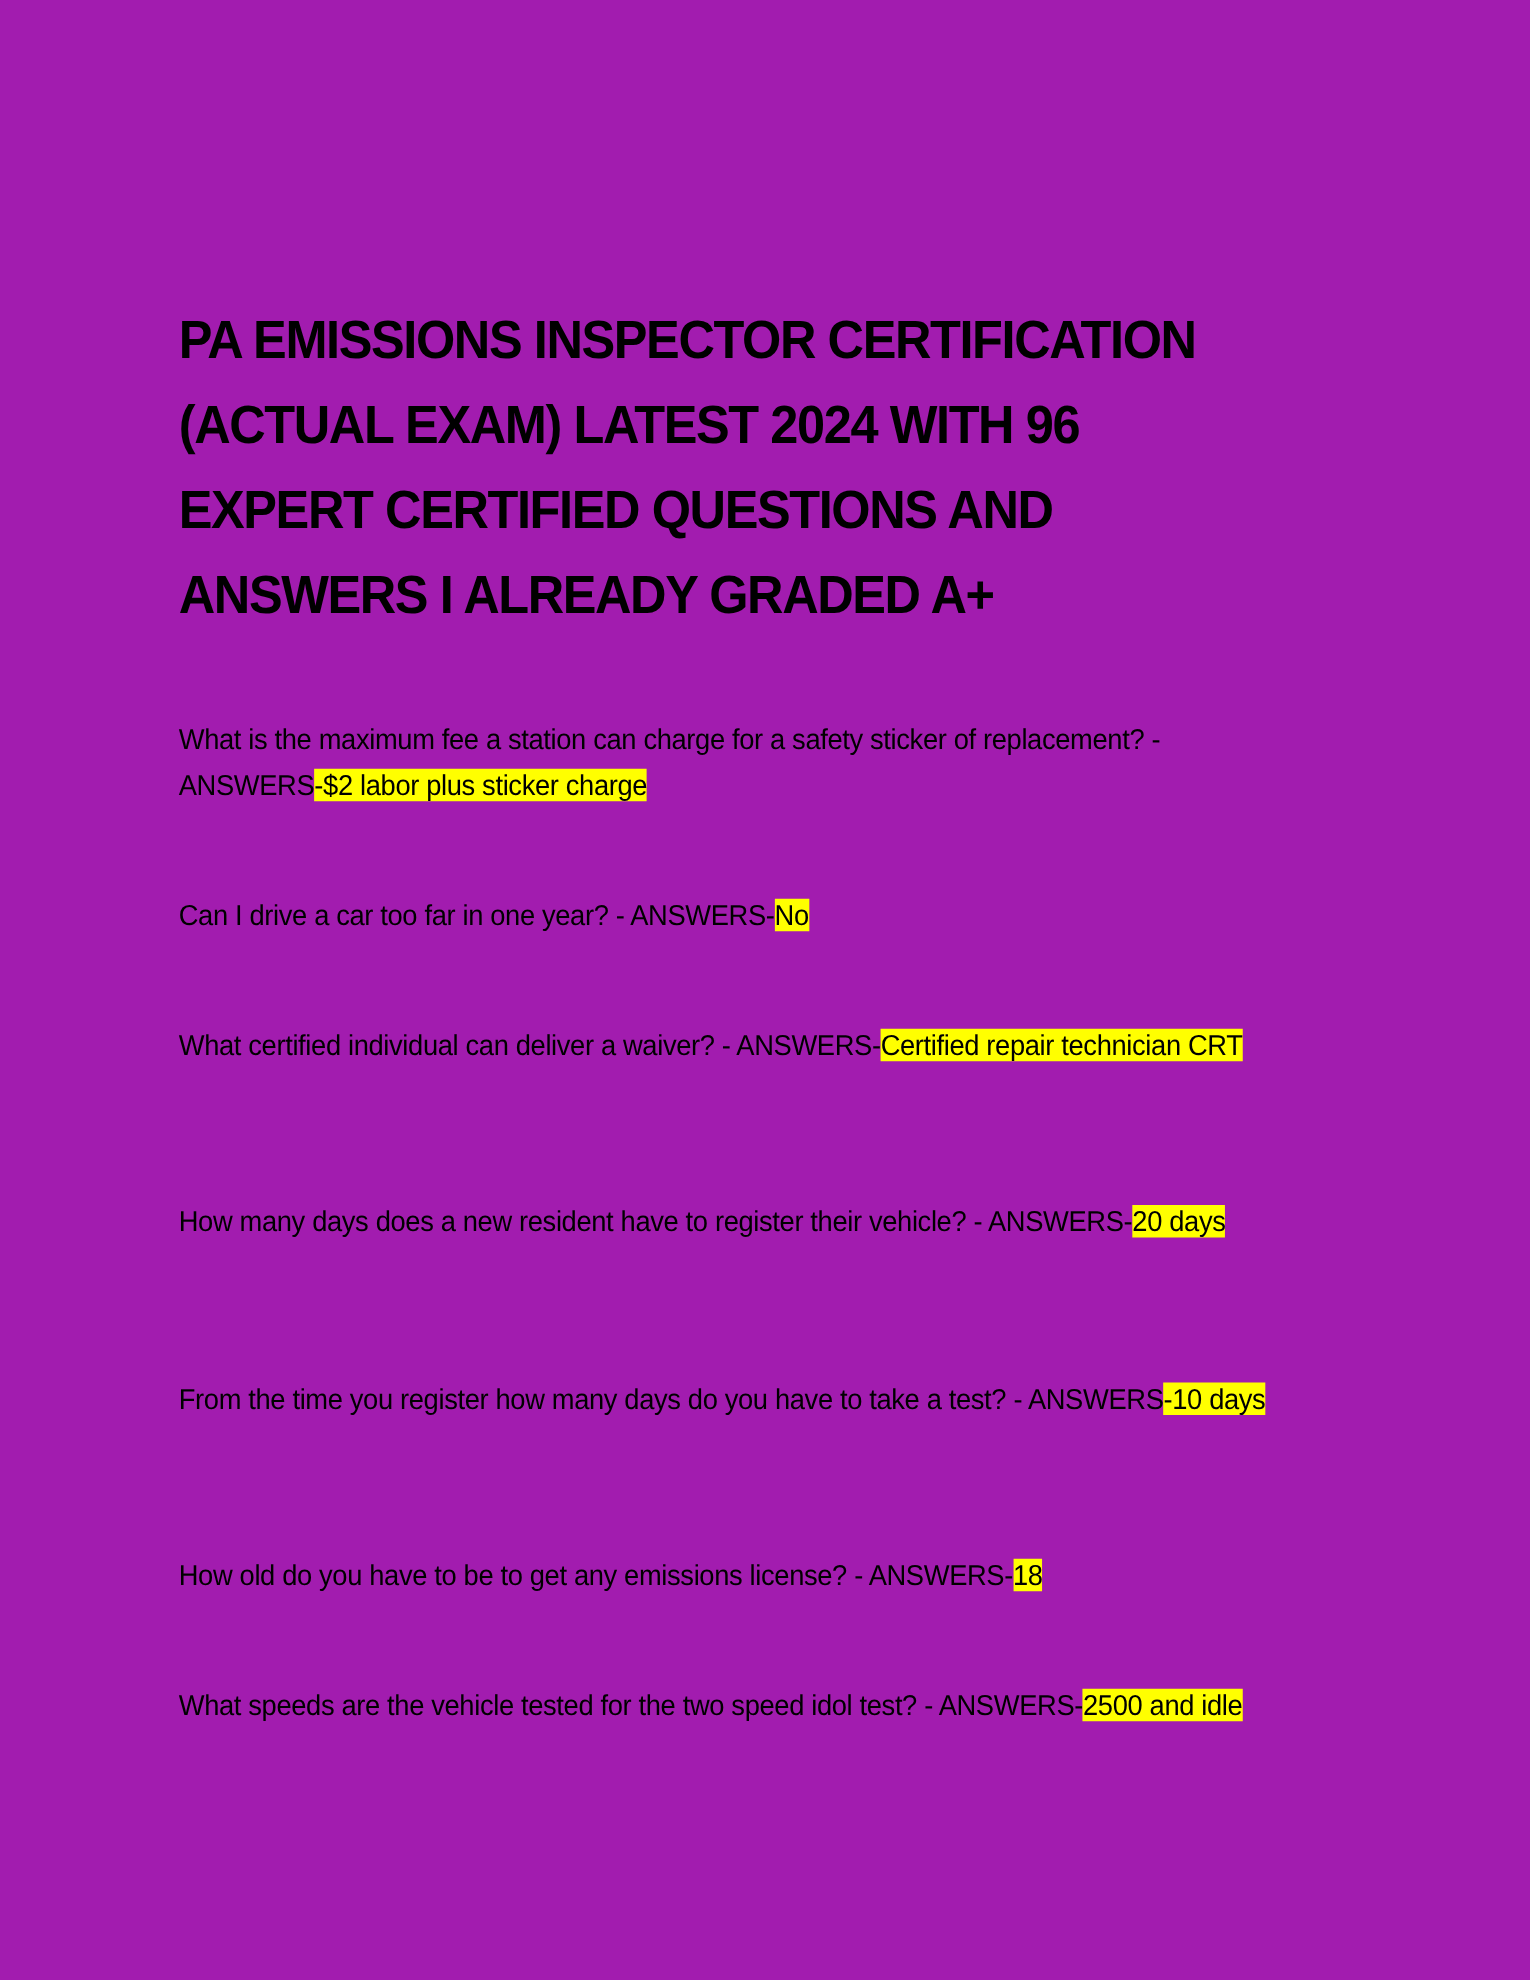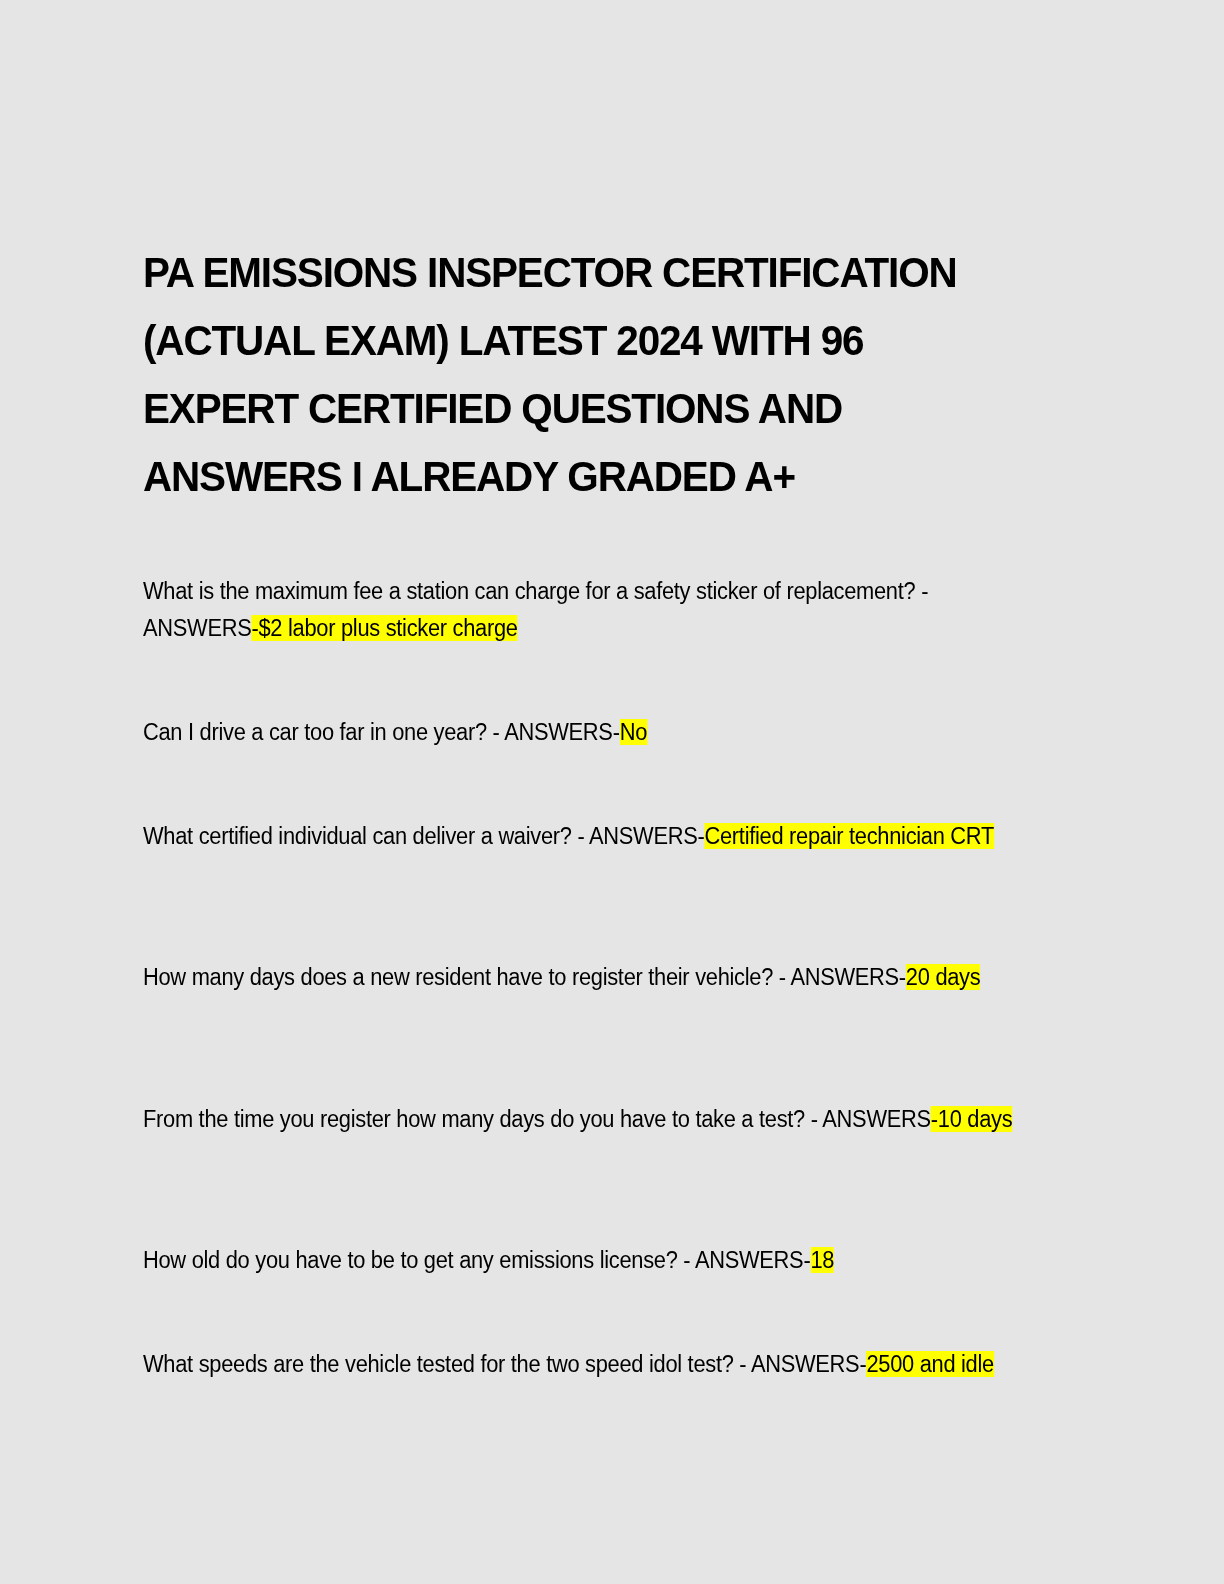--- a/index.html
+++ b/index.html
@@ -14,21 +14,21 @@
       overflow: hidden;
       font-family: "Liberation Sans", "DejaVu Sans", sans-serif;
       color: #000000;
     }
     .page {
       position: absolute;
       left: 0;
       top: 0;
       width: 1224px;
       height: 1584px;
-      background: #e5e5e5;
+      background: #a21caf;
     }
     .title {
       position: absolute;
       left: 143px;
       top: 238px;
       width: 960px;
       margin: 0;
       font-family: "Liberation Sans", "DejaVu Sans", sans-serif;
       font-weight: bold;
       font-size: 43px;

